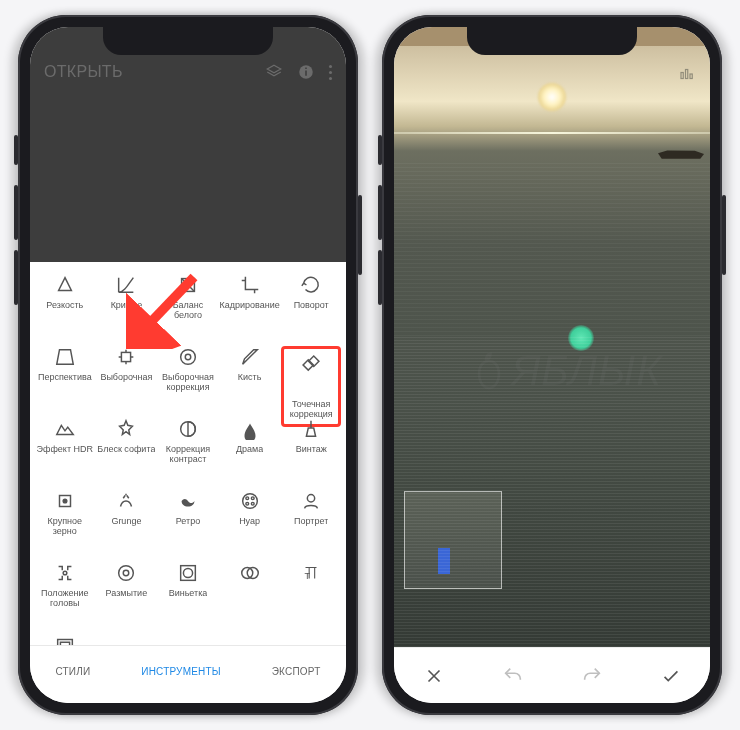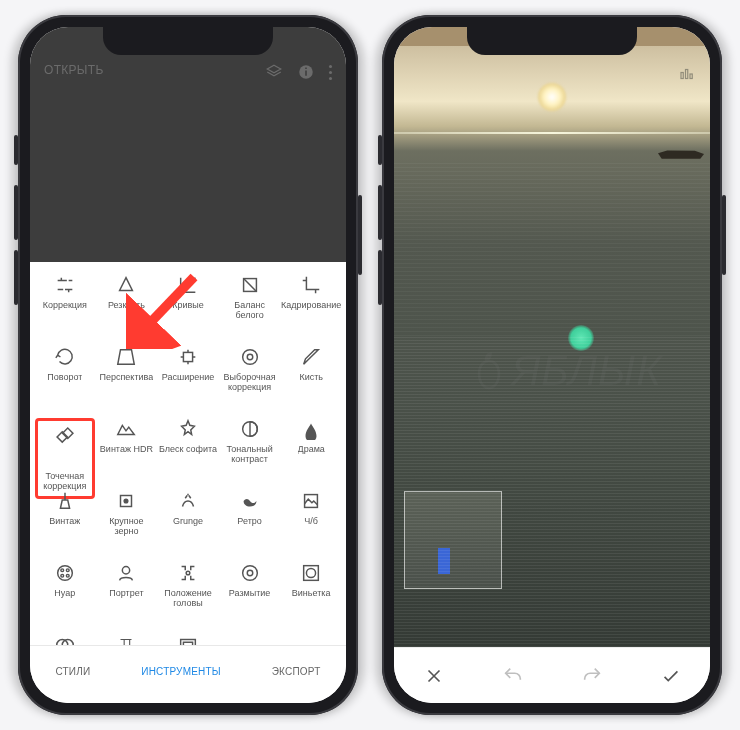--- a/index.html
+++ b/index.html
@@ -55,21 +55,21 @@
   
   .topbar {
     position: relative;
     height: 235px;
     background: #3d3d3d;
     display: flex;
     align-items: flex-start;
     padding: 36px 14px 0;
     color: #6b6b6b;
   }
-  .topbar .title { font-size: 12px; font-weight: 500; letter-spacing: .3px; }
+  .topbar .title { font-size: 16px; font-weight: 500; letter-spacing: .3px; }
   .top-icons { position:absolute; top:36px; right:14px; display:flex; gap:14px; align-items:center; }
   .top-icn { width:18px; height:18px; fill:#6b6b6b; }
   .dots { display:flex; flex-direction:column; gap:3px; }
   .dots span { width:3px; height:3px; border-radius:50%; background:#6b6b6b; }
 
   .tool-panel {
     background:#fff;
     height: calc(100% - 235px);
     display:flex; flex-direction:column;
   }
@@ -232,26 +232,20 @@
         <path d="M0 0 L8 4 L0 8 z" fill="#ff3b30"></path>
           </marker>
         </defs>
       <line x1="85" y1="10" x2="18" y2="80" stroke="#ff3b30" stroke-width="12" marker-end="url(#ah)"></line>
     </svg>
 
     <div class="tool-panel">
       <div class="grid" id="tools-grid">
           <div class="tool">
             <svg class="icn" viewBox="0 0 24 24">
-              <path d="M4 7h10M8 7v-3m4 13h8m-4 0v3M4 17h6m10-10h-4"></path>
-            </svg>
-            <div class="tool-label">Коррекция</div>
-          </div>
-          <div class="tool">
-            <svg class="icn" viewBox="0 0 24 24">
               <path d="M12 4l7 14H5z"></path>
             </svg>
             <div class="tool-label">Резкость</div>
           </div>
           <div class="tool">
             <svg class="icn" viewBox="0 0 24 24">
               <path d="M4 20V4m0 16h16M4 20c6 0 10-8 16-16"></path>
             </svg>
             <div class="tool-label">Кривые</div>
           </div>
@@ -278,21 +272,21 @@
             <svg class="icn" viewBox="0 0 24 24">
               <path d="M6 4l12 0 3 16H3z"></path>
             </svg>
             <div class="tool-label">Перспектива</div>
           </div>
           <div class="tool">
             <svg class="icn" viewBox="0 0 24 24">
               <rect x="7" y="7" width="10" height="10"></rect>
               <path d="M4 12h3m10 0h3M12 4v3m0 10v3"></path>
             </svg>
-            <div class="tool-label">Расширение</div>
+            <div class="tool-label">Выборочная</div>
           </div>
           <div class="tool">
             <svg class="icn" viewBox="0 0 24 24">
               <circle cx="12" cy="12" r="3"></circle>
               <circle cx="12" cy="12" r="8"></circle>
             </svg>
             <div class="tool-label">Выборочная коррекция</div>
           </div>
           <div class="tool">
             <svg class="icn" viewBox="0 0 24 24">
@@ -304,34 +298,34 @@
             <svg class="icn" viewBox="0 0 24 24">
               <rect x="5" y="9" width="8" height="8" transform="rotate(45 9 13)"></rect>
               <rect x="11" y="5" width="8" height="8" transform="rotate(45 15 9)"></rect>
             </svg>
             <div class="tool-label">Точечная коррекция</div>
           </div>
           <div class="tool">
             <svg class="icn" viewBox="0 0 24 24">
               <path d="M3 18l5-10 4 6 3-4 6 8z"></path>
             </svg>
-            <div class="tool-label">Винтаж HDR</div>
+            <div class="tool-label">Эффект HDR</div>
           </div>
           <div class="tool">
             <svg class="icn" viewBox="0 0 24 24">
               <path d="M12 3l2 5 5 1-4 4 1 5-4-3-4 3 1-5-4-4 5-1z"></path>
             </svg>
             <div class="tool-label">Блеск софита</div>
           </div>
           <div class="tool">
             <svg class="icn" viewBox="0 0 24 24">
               <circle cx="12" cy="12" r="8"></circle>
               <path d="M12 4v16M12 4a8 8 0 010 16"></path>
             </svg>
-            <div class="tool-label">Тональный контраст</div>
+            <div class="tool-label">Коррекция контраст</div>
           </div>
           <div class="tool">
             <svg class="icn fillicn" viewBox="0 0 24 24">
               <path d="M6 20c0-6 4-10 6-14 2 4 6 8 6 14a6 6 0 01-12 0z"></path>
             </svg>
             <div class="tool-label">Драма</div>
           </div>
           <div class="tool">
             <svg class="icn" viewBox="0 0 24 24">
               <path d="M12 3v8M7 20h10M9 11h6l2 9H7z"></path>
@@ -349,27 +343,20 @@
             <svg class="icn" viewBox="0 0 24 24">
               <path d="M6 18c2-8 10-8 12 0M9 9l2-3m4 3l-2-3m-1 0v-2"></path>
             </svg>
             <div class="tool-label">Grunge</div>
           </div>
           <div class="tool">
             <svg class="icn fillicn" viewBox="0 0 24 24">
               <path d="M5 12c2-3 5-3 7 0s5 3 7 0c0 4-3 6-7 6s-7-2-7-6z"></path>
             </svg>
             <div class="tool-label">Ретро</div>
-          </div>
-          <div class="tool">
-            <svg class="icn" viewBox="0 0 24 24">
-              <rect x="5" y="5" width="14" height="14"></rect>
-              <path d="M5 15l4-5 4 4 2-2 4 4"></path>
-            </svg>
-            <div class="tool-label">Ч/б</div>
           </div>
           <div class="tool">
             <svg class="icn" viewBox="0 0 24 24">
               <circle cx="12" cy="12" r="8"></circle>
               <circle cx="9" cy="9" r="1.5"></circle>
               <circle cx="15" cy="9" r="1.5"></circle>
               <circle cx="9" cy="15" r="1.5"></circle>
               <circle cx="15" cy="15" r="1.5"></circle>
             </svg>
             <div class="tool-label">Нуар</div>

